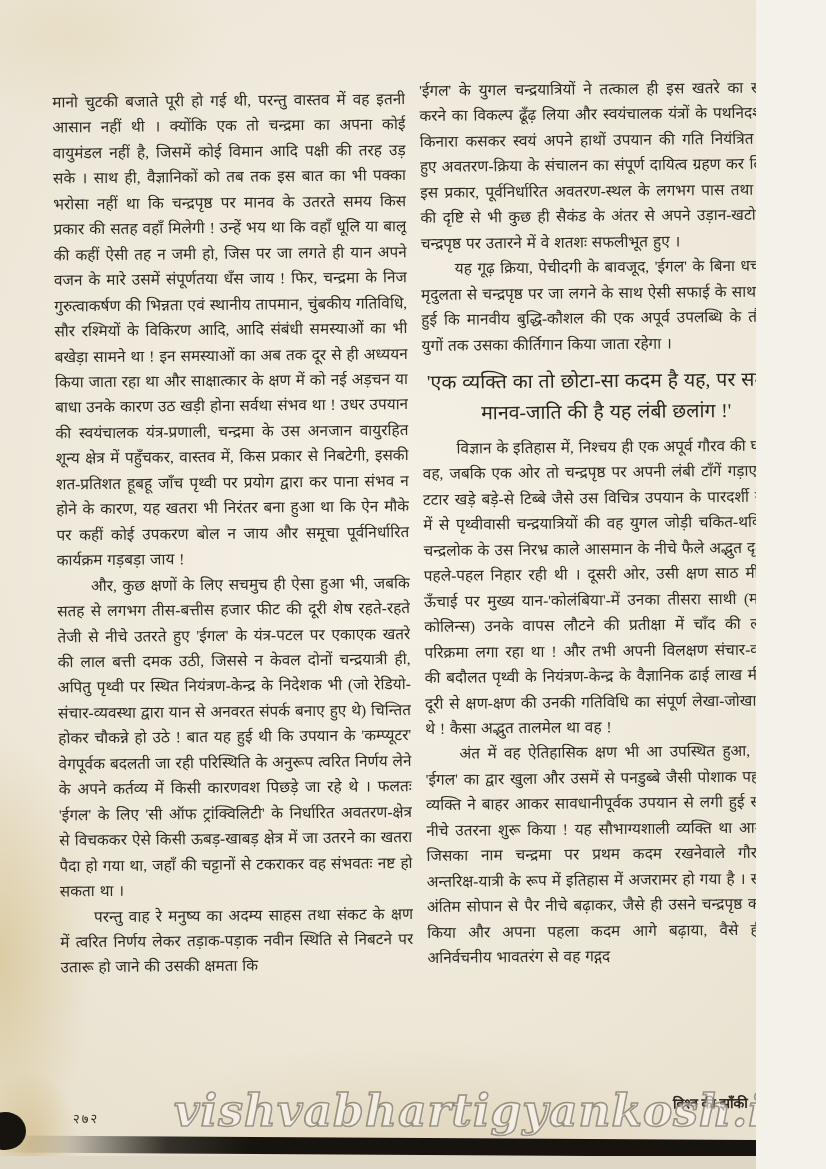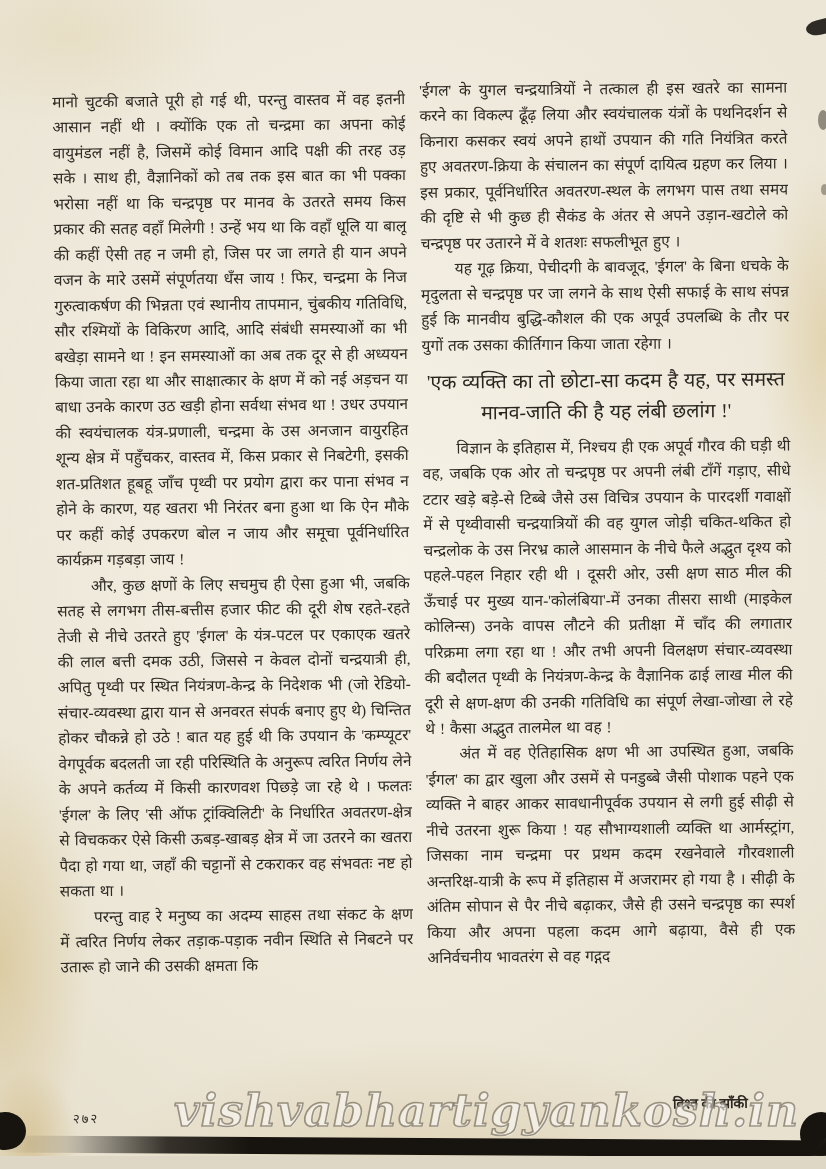--- a/index.html
+++ b/index.html
@@ -1,18 +1,18 @@
 <!DOCTYPE html>
 <html lang="hi"><head>
 <meta charset="utf-8">
 <style>
   html, body { margin: 0; padding: 0; background: #f4f1e8; }
   .scan {
     position: relative;
-    width: 826px;
+    width: 756px;
     height: 1169px;
     overflow: hidden;
     background:
       radial-gradient(ellipse 130px 320px at 0px 960px,  rgba(198,168,92,0.40), transparent 70%),
       radial-gradient(ellipse 70px 110px at 30px 1145px, rgba(196,165,95,0.45), transparent 70%),
       radial-gradient(ellipse 95px 260px at 826px 340px, rgba(205,176,102,0.35), transparent 70%),
       radial-gradient(ellipse 220px 130px at 70px 35px,  rgba(214,192,130,0.22), transparent 70%),
       radial-gradient(ellipse 420px 160px at 420px 1160px, rgba(186,158,92,0.22), transparent 75%),
       radial-gradient(ellipse 700px 900px at 400px 560px, rgba(255,253,246,0.55), transparent 80%),
       linear-gradient(#ece6d7, #e8e1cf);

